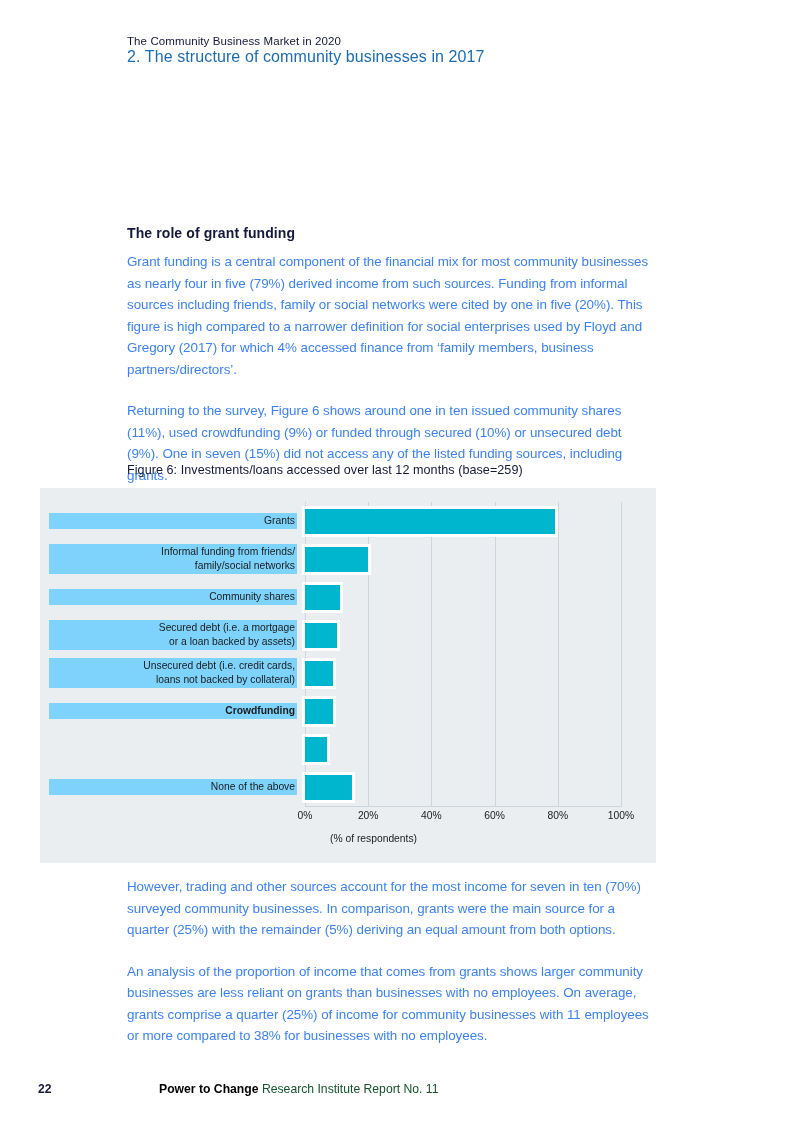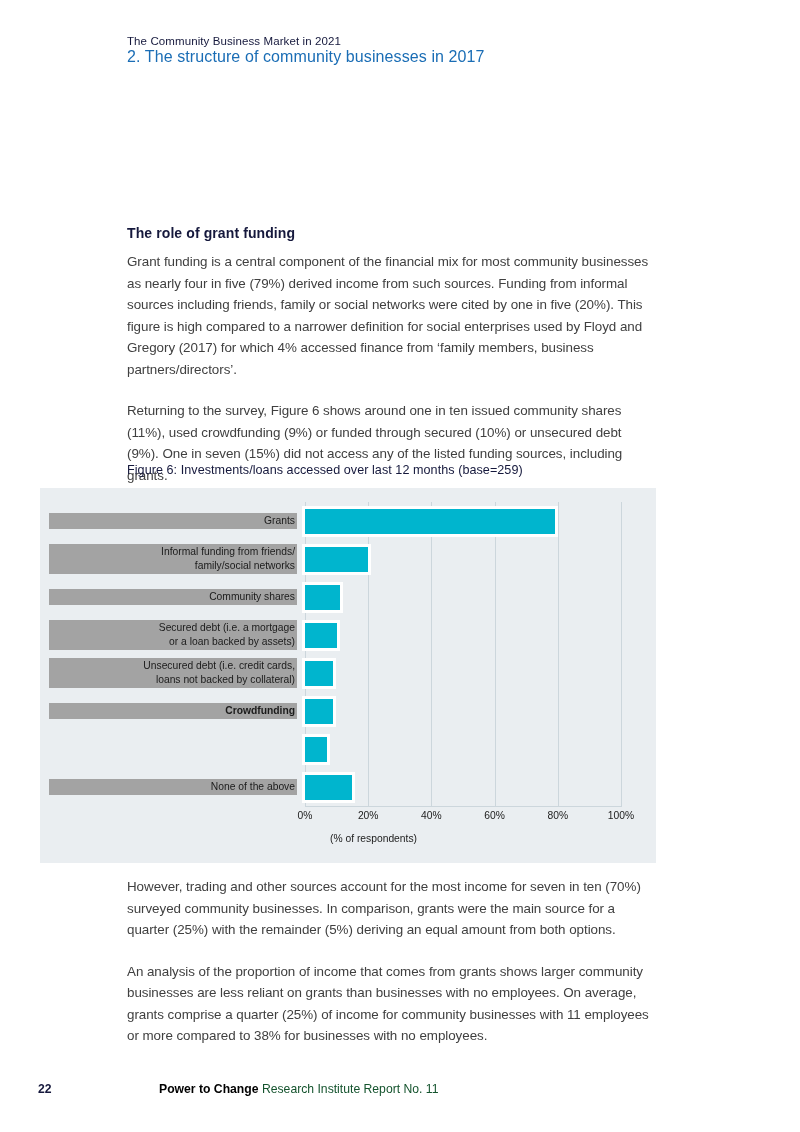--- a/index.html
+++ b/index.html
@@ -46,21 +46,21 @@
   .section-heading {
     font-size: 14px;
     font-weight: bold;
     color: #15183c;
     margin: 0 0 10px 0;
     letter-spacing: 0.1px;
   }
   p.body-text {
     font-size: 13.4px;
     line-height: 21.5px;
-    color: #404040;
+    color: #3b82f6;
     margin: 0 0 20px 0;
     letter-spacing: -0.05px;
   }
   p.body-text:last-child { margin-bottom: 0; }
 
   .figure-caption {
     position: absolute;
     left: 127px;
     top: 463px;
     font-size: 12.6px;
@@ -116,21 +116,21 @@
     position: absolute;
     right: 100%;
     top: 50%;
     transform: translateY(-50%);
     margin-right: 8px;
     width: 248px;
     text-align: right;
     font-size: 10.3px;
     line-height: 14px;
     color: #1b1b1b;
-    background: #a3a3a3;
+    background: #7dd3fc;
     padding: 1px 2px;
     box-sizing: border-box;
     white-space: pre-line;
   }
 
   .x-axis-line {
     position: absolute;
     left: 265px;
     top: 318px;
     width: 317px;
@@ -188,21 +188,21 @@
     padding-left: 32px;
   }
   .footer-report {
     color: #14532d;
   }
 </style>
 </head>
 <body>
 
 <div class="page-header">
-  <div class="header-title">The Community Business Market in 2021</div>
+  <div class="header-title">The Community Business Market in 2020</div>
   <div class="header-subtitle">2. The structure of community businesses in 2017</div>
 </div>
 
 <div class="content">
   <h2 class="section-heading">The role of grant funding</h2>
   <p class="body-text">Grant funding is a central component of the financial mix for most community businesses as nearly four in five (79%) derived income from such sources. Funding from informal sources including friends, family or social networks were cited by one in five (20%). This figure is high compared to a narrower definition for social enterprises used by Floyd and Gregory (2017) for which 4% accessed finance from ‘family members, business partners/directors’.</p>
   <p class="body-text">Returning to the survey, Figure 6 shows around one in ten issued community shares (11%), used crowdfunding (9%) or funded through secured (10%) or unsecured debt (9%). One in seven (15%) did not access any of the listed funding sources, including grants.</p>
 </div>
 
 <div class="figure-caption">Figure 6: Investments/loans accessed over last 12 months (base=259)</div>

